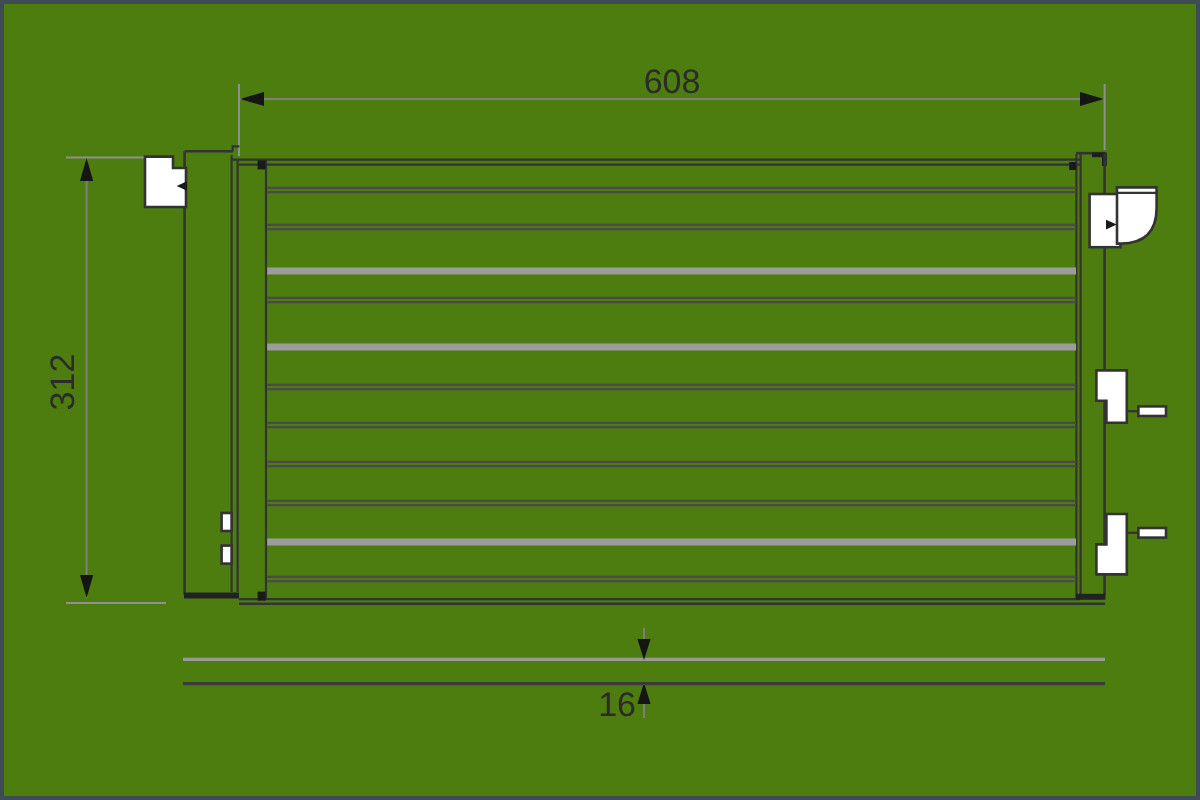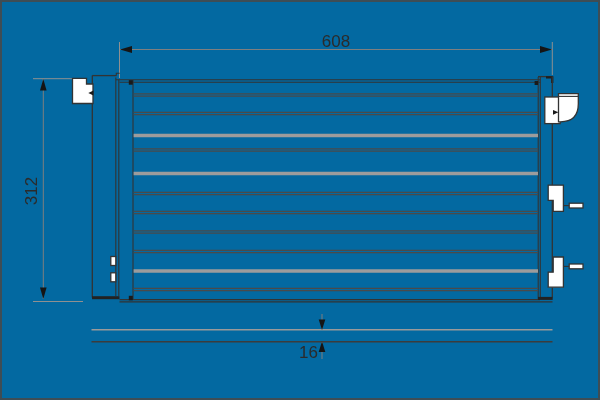--- a/index.html
+++ b/index.html
@@ -1,20 +1,20 @@
 <!DOCTYPE html>
 <html><head>
 <meta charset="utf-8">
 <style>
   html,body{margin:0;padding:0;background:#e8e8e8;}
   .canvas{
     position:relative;
     width:600px;height:400px;
     box-sizing:border-box;
-    background:#0369a1;
+    background:#4d7c0f;
     border:2px solid #3e4d55;
     font-family:"Liberation Sans", sans-serif;
     overflow:hidden;
   }
   svg{display:block;}
   .ext{stroke:#909090;stroke-width:1;}
   .dim{stroke:#7f7f7f;stroke-width:1;}
   .arr{fill:#151515;stroke:none;}
   .o  {stroke:#333333;fill:none;stroke-width:1.3;}
   .ow {stroke:#333333;fill:#ffffff;stroke-width:1.3;}

